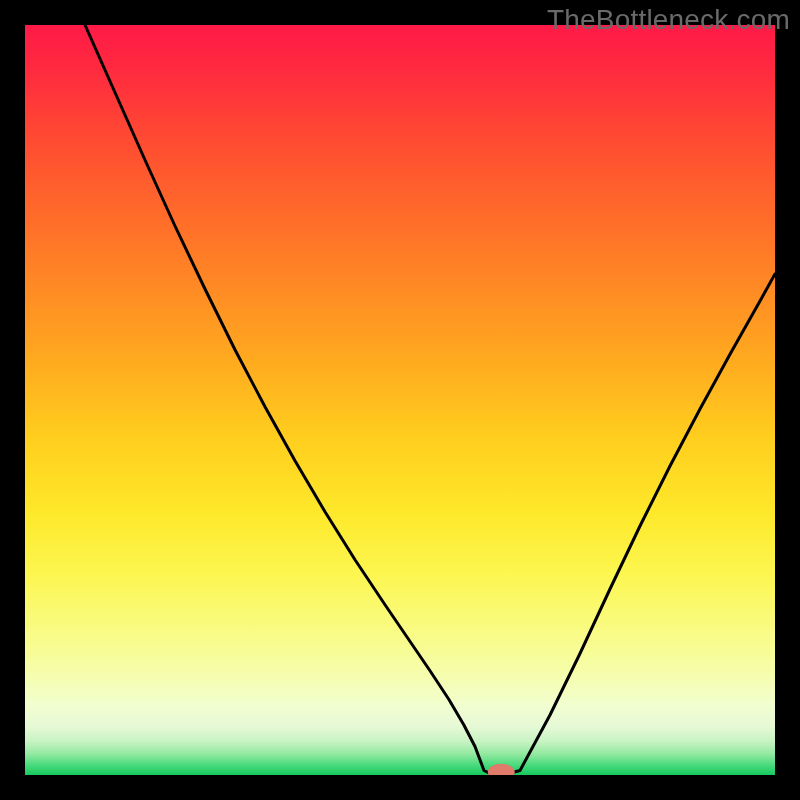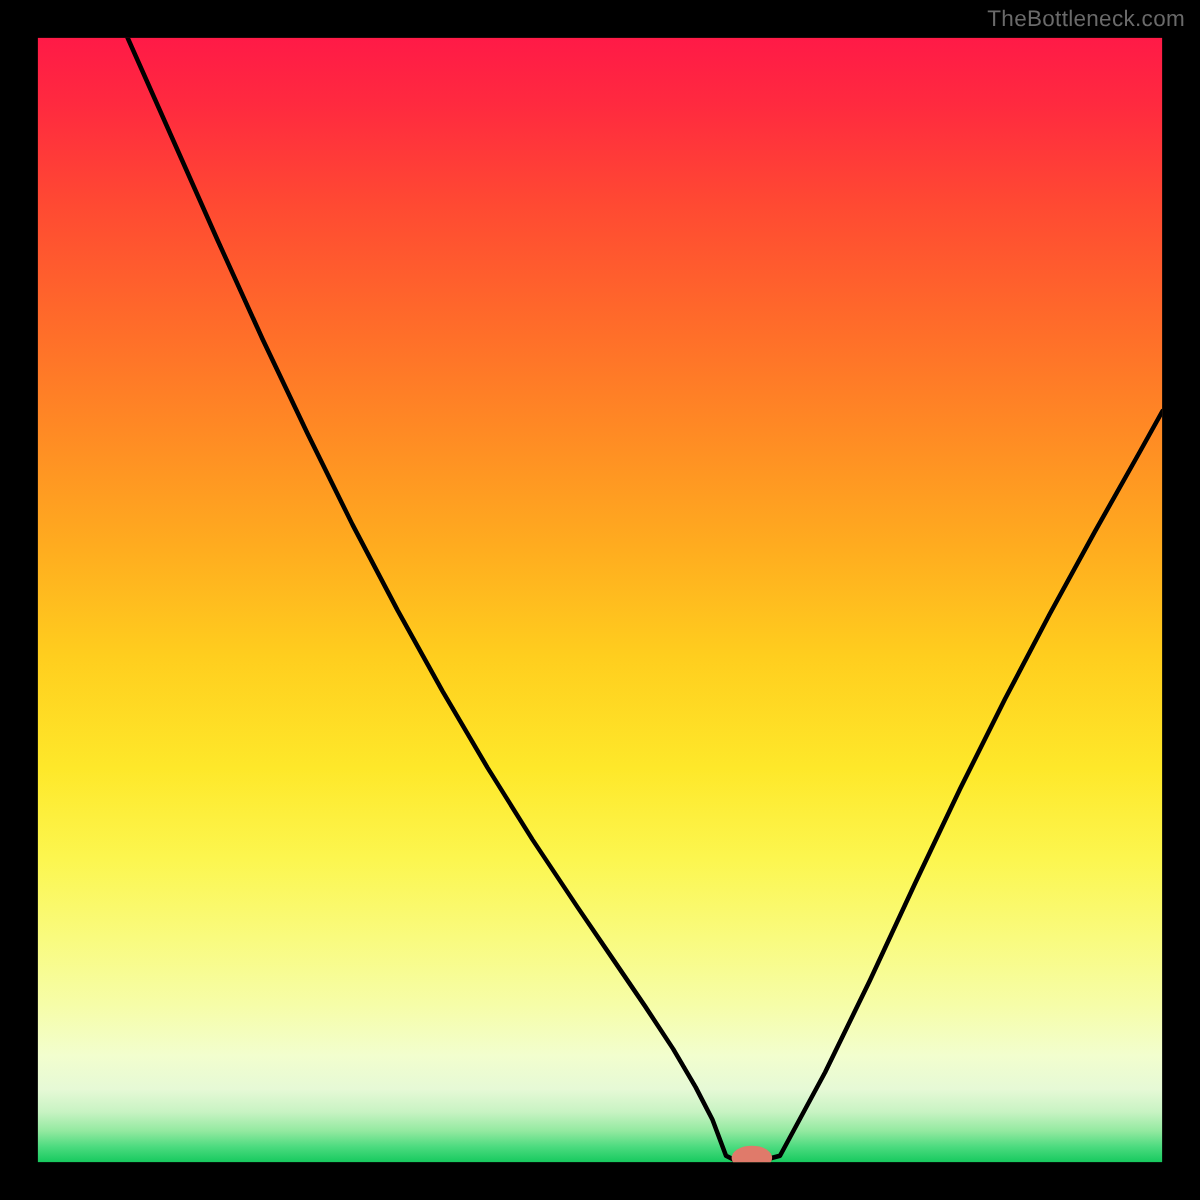--- a/index.html
+++ b/index.html
@@ -28,21 +28,21 @@
   .plot-area svg {
     display: block;
     width: 750px;
     height: 750px;
   }
   .watermark {
     position: absolute;
     top: 4px;
     right: 10px;
     color: #6a6a6a;
-    font-size: 15px;
+    font-size: 28px;
     font-weight: 500;
     letter-spacing: 0.2px;
     user-select: none;
   }
 </style>
 </head>
 <body>
 
 <div class="frame">
 

